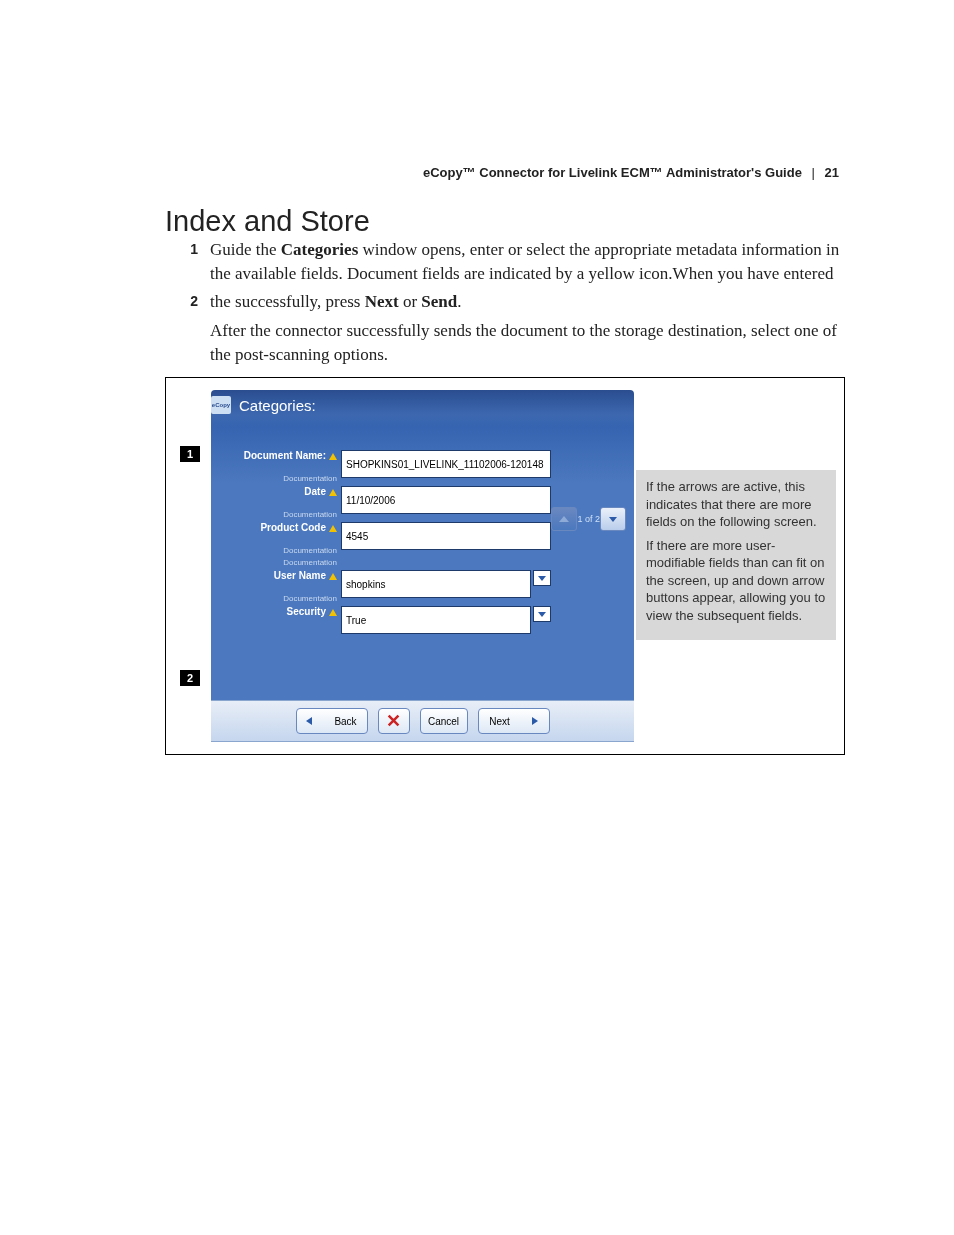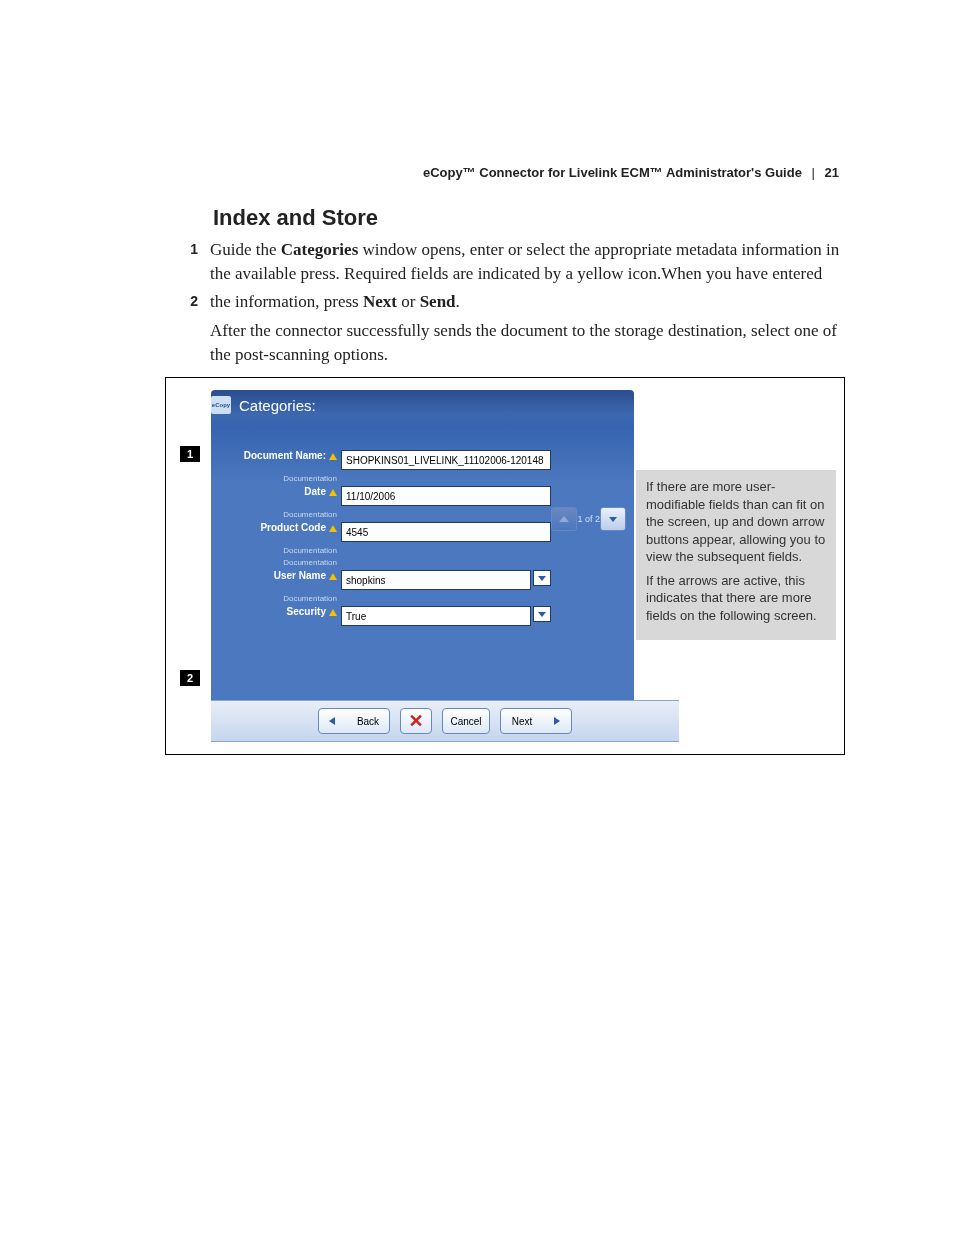--- a/index.html
+++ b/index.html
@@ -18,23 +18,22 @@
     font-family: Arial, Helvetica, sans-serif;
     font-size: 13px;
     font-weight: bold;
   }
   .page-header .sep { margin: 0 6px; font-weight: normal; }
   .section-title {
     position: absolute;
     top: 205px;
     left: 165px;
     font-family: Arial, Helvetica, sans-serif;
-    font-size: 22px;
-    font-weight: bold;
-    margin-left: 48px;
+    font-size: 29px;
+    font-weight: normal;
   }
   .body-text {
     position: absolute;
     top: 238px;
     left: 180px;
     width: 665px;
     font-size: 17px;
     line-height: 1.4;
   }
   .ol-row { display: flex; margin-bottom: 4px; }
@@ -108,21 +107,21 @@
     width: 130px;
     text-align: right;
     font-size: 8px;
     color: #c9d9f0;
     height: 10px;
     padding-right: 4px;
     margin-bottom: 2px;
   }
   .field-input {
     flex: 0 0 210px;
-    height: 20px;
+    height: 28px;
     background: #fff;
     border: 1px solid #1e3a6b;
     font-size: 10px;
     color: #000;
     padding: 6px 4px;
     font-family: Arial, Helvetica, sans-serif;
   }
   .field-input.narrow { flex: 0 0 190px; }
   .dropdown-btn {
     width: 18px; height: 16px; background:#fff;border:1px solid #1e3a6b;
@@ -142,21 +141,21 @@
   }
   .scroll-btn.active { background:linear-gradient(#eaf0fa,#b9cdeb); }
   .tri-up {
     width:0;height:0;border-left:5px solid transparent;border-right:5px solid transparent;
     border-bottom:6px solid #8eaad6;
   }
   .page-of {
     font-size:9px;color:#cfe0f7;margin:64px 0 64px 0;
   }
   .buttonbar {
-    position:absolute;left:45px;top:322px;width:468px;height:42px;
+    position:absolute;left:45px;top:322px;width:423px;height:42px;
     background:linear-gradient(#e8eef7,#c5d6ee);
     border-top:1px solid #8aa6cf;border-bottom:1px solid #8aa6cf;
     display:flex;align-items:center;justify-content:center;gap:10px;
     font-family: Arial, Helvetica, sans-serif;
   }
   .btnbox {
     height:26px;border:1px solid #6a88c0;border-radius:4px;
     background:linear-gradient(#fff,#dde8f6);
     display:flex;align-items:center;justify-content:center;
     font-size:10px;color:#000;
@@ -189,27 +188,27 @@
   <span class="sep">|</span>
   <span>21</span>
 </div>
 
 <div class="section-title">Index and Store</div>
 
 <div class="body-text">
   <div class="ol-row">
     <div class="ol-num">1</div>
     <div class="ol-content">
-      <span>Guide the </span><b>Categories</b><span> window opens, enter or select the appropriate metadata information in the available press. Required fields are indicated by a yellow icon.When you have entered</span>
+      <span>Guide the </span><b>Categories</b><span> window opens, enter or select the appropriate metadata information in the available fields. Document fields are indicated by a yellow icon.When you have entered</span>
     </div>
   </div>
   <div class="ol-row">
     <div class="ol-num">2</div>
     <div class="ol-content">
-      <span>the information, press </span><b>Next</b><span> or </span><b>Send</b><span>.</span>
+      <span>the successfully, press </span><b>Next</b><span> or </span><b>Send</b><span>.</span>
       <div style="height:6px"></div>
       <span>After the connector successfully sends the document to the storage destination, select one of the post-scanning options.</span>
     </div>
   </div>
 </div>
 
 <div class="figure">
 
   <div class="ui-panel">
     <div class="ui-titlebar">
@@ -282,16 +281,16 @@
     <div class="btnbox wide">
       <span>Next</span>
       <div class="tri-right"></div>
     </div>
   </div>
 
   <div class="callout-num callout-1">1</div>
   <div class="callout-num callout-2">2</div>
 
   <div class="sidenote">
+    <p>If the arrows are active, this indicates that there are more fields on the following screen.</p>
     <p>If there are more user-modifiable fields than can fit on the screen, up and down arrow buttons appear, allowing you to view the subsequent fields.</p>
-    <p>If the arrows are active, this indicates that there are more fields on the following screen.</p>
   </div>
 </div>
 
 </body></html>

